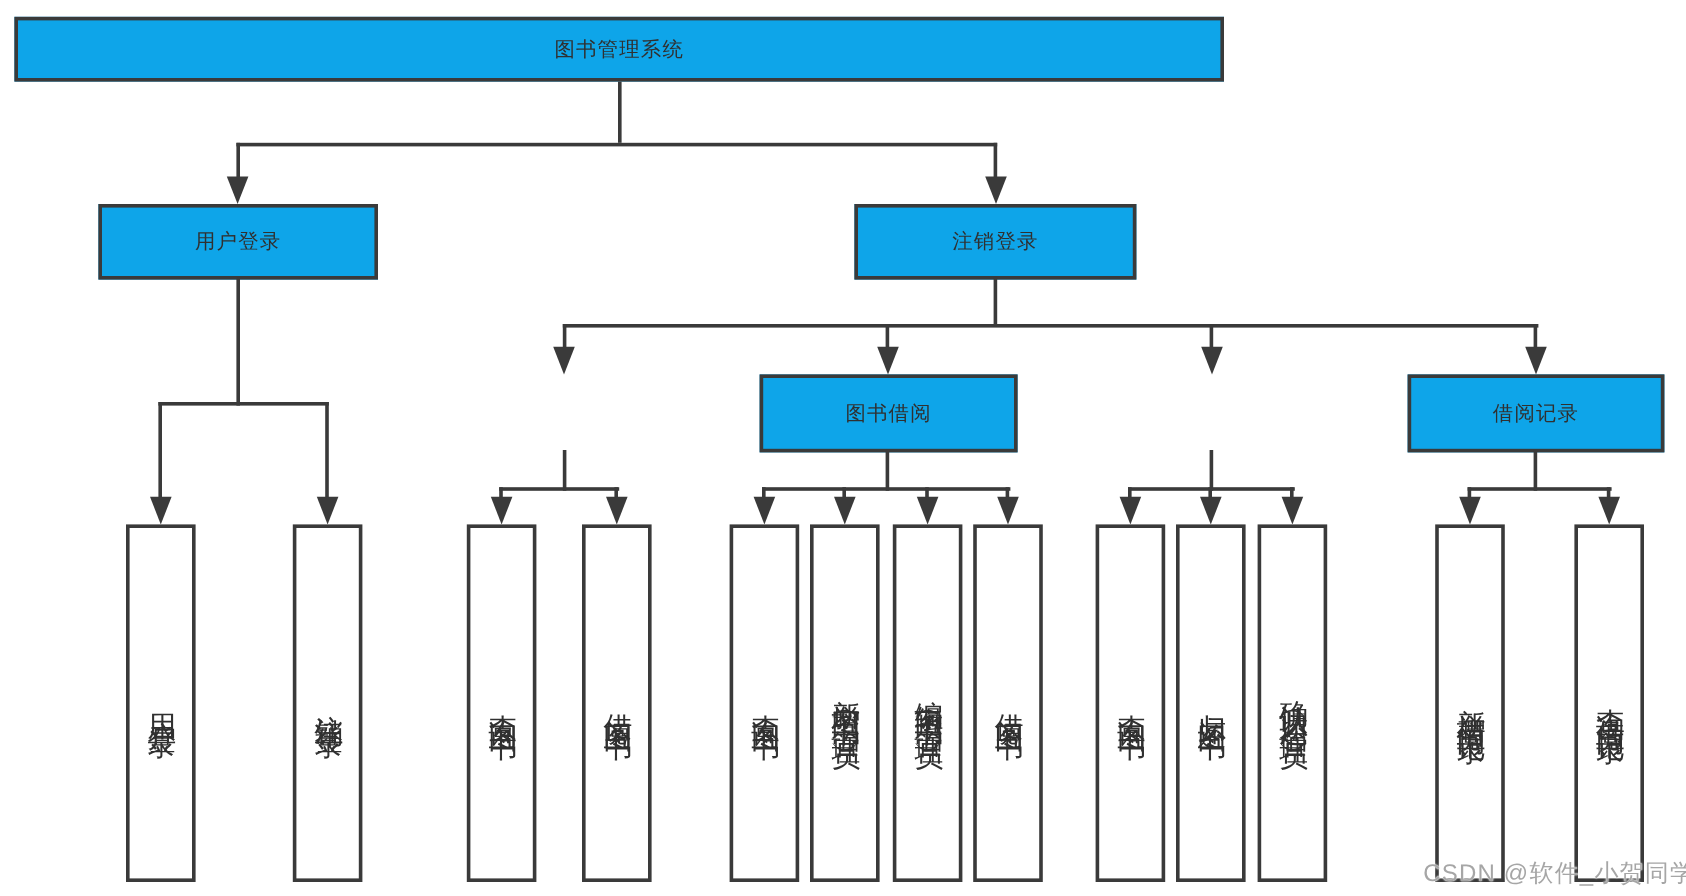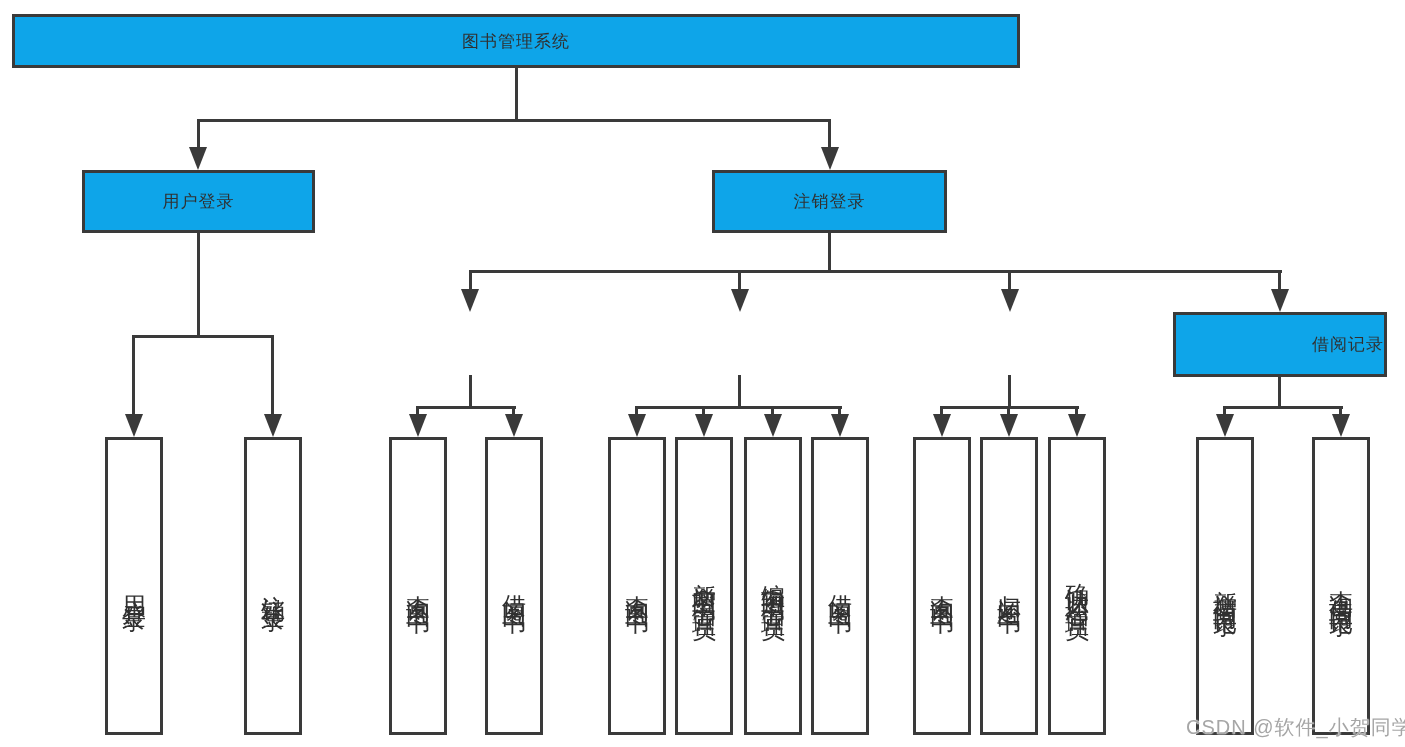--- a/index.html
+++ b/index.html
@@ -96,21 +96,24 @@
   <div class="hline" style="left:469px;top:270px;width:813px;"></div>
   <div class="vline" style="left:469px;top:270px;height:20px;"></div>
   <div class="arr" style="left:461px;top:289px;"></div>
   <div class="vline" style="left:738px;top:270px;height:20px;"></div>
   <div class="arr" style="left:731px;top:289px;"></div>
   <div class="vline" style="left:1008px;top:270px;height:20px;"></div>
   <div class="arr" style="left:1001px;top:289px;"></div>
   <div class="vline" style="left:1278px;top:270px;height:20px;"></div>
   <div class="arr" style="left:1271px;top:289px;"></div>
 
-  <div class="box" style="left:1173px;top:312px;width:214px;height:65px;justify-content:flex-end;">
+  <div class="box" style="left:633px;top:312px;width:215px;height:65px;">
+    <span>图书借阅</span>
+  </div>
+  <div class="box" style="left:1173px;top:312px;width:214px;height:65px;">
     <span>借阅记录</span>
   </div>
 
   <div class="vline" style="left:469px;top:375px;height:34px;"></div>
   <div class="hline" style="left:416px;top:406px;width:100px;"></div>
   <div class="vline" style="left:416px;top:406px;height:12px;"></div>
   <div class="arr" style="left:409px;top:414px;"></div>
   <div class="vline" style="left:512px;top:406px;height:12px;"></div>
   <div class="arr" style="left:505px;top:414px;"></div>
 

